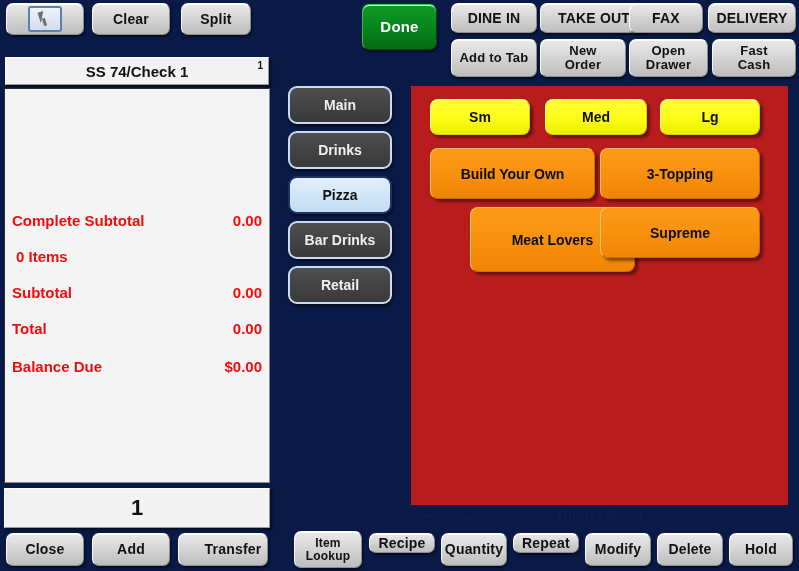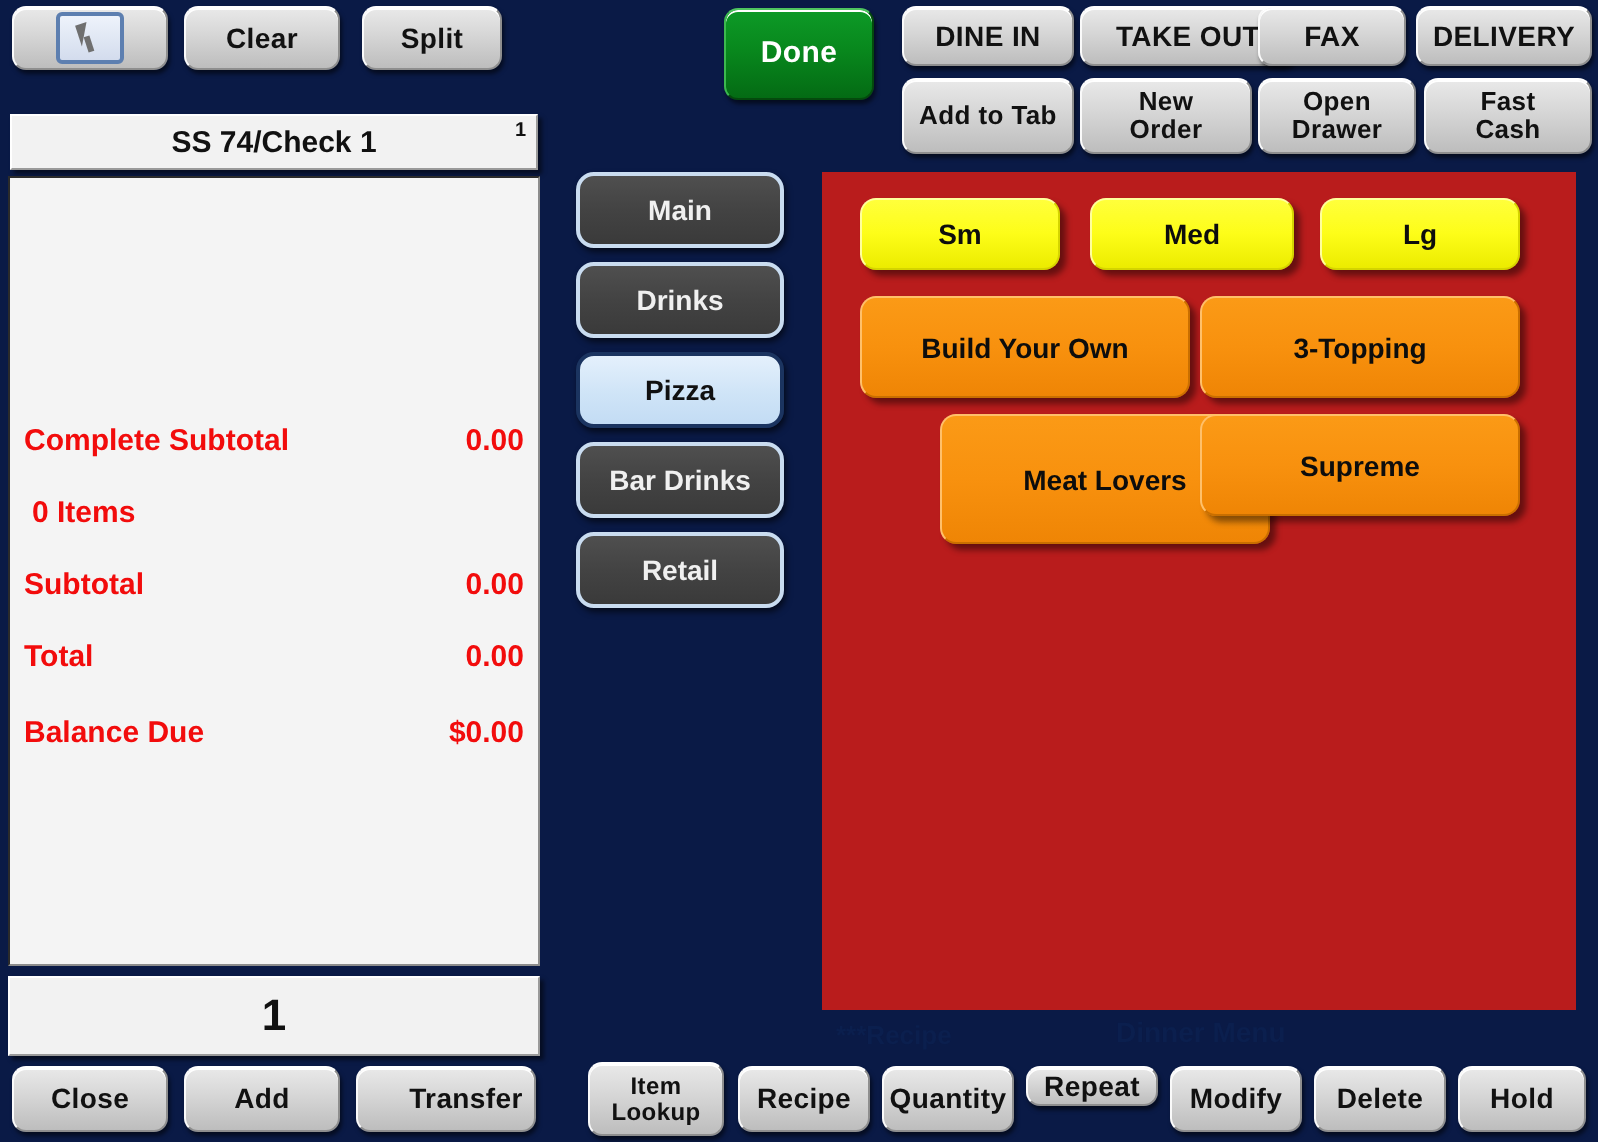--- a/index.html
+++ b/index.html
@@ -187,21 +187,21 @@
     user-select:none;
   }
   #st-recipe{left:418px;top:510px;}
   #st-menu{left:558px;top:508px;font-size:14px;}
 
   
   #b-close    {left:6px;  top:533px;width:78px;height:33px;}
   #b-add      {left:92px; top:533px;width:78px;height:33px;}
   #b-transfer {left:178px;top:533px;width:90px;height:33px;padding-left:20px;}
   #b-itemlook {left:294px;top:531px;width:68px;height:37px;font-size:12px;}
-  #b-recipe   {left:369px;top:533px;width:66px;height:33px;}
+  #b-recipe   {left:369px;top:533px;width:66px;height:20px;}
   #b-quantity {left:441px;top:533px;width:66px;height:33px;}
   #b-repeat   {left:513px;top:533px;width:66px;height:20px;}
   #b-modify   {left:585px;top:533px;width:66px;height:33px;}
   #b-delete   {left:657px;top:533px;width:66px;height:33px;}
   #b-hold     {left:729px;top:533px;width:64px;height:33px;}
 </style>
 </head>
 <body>
 
 <div id="app">

